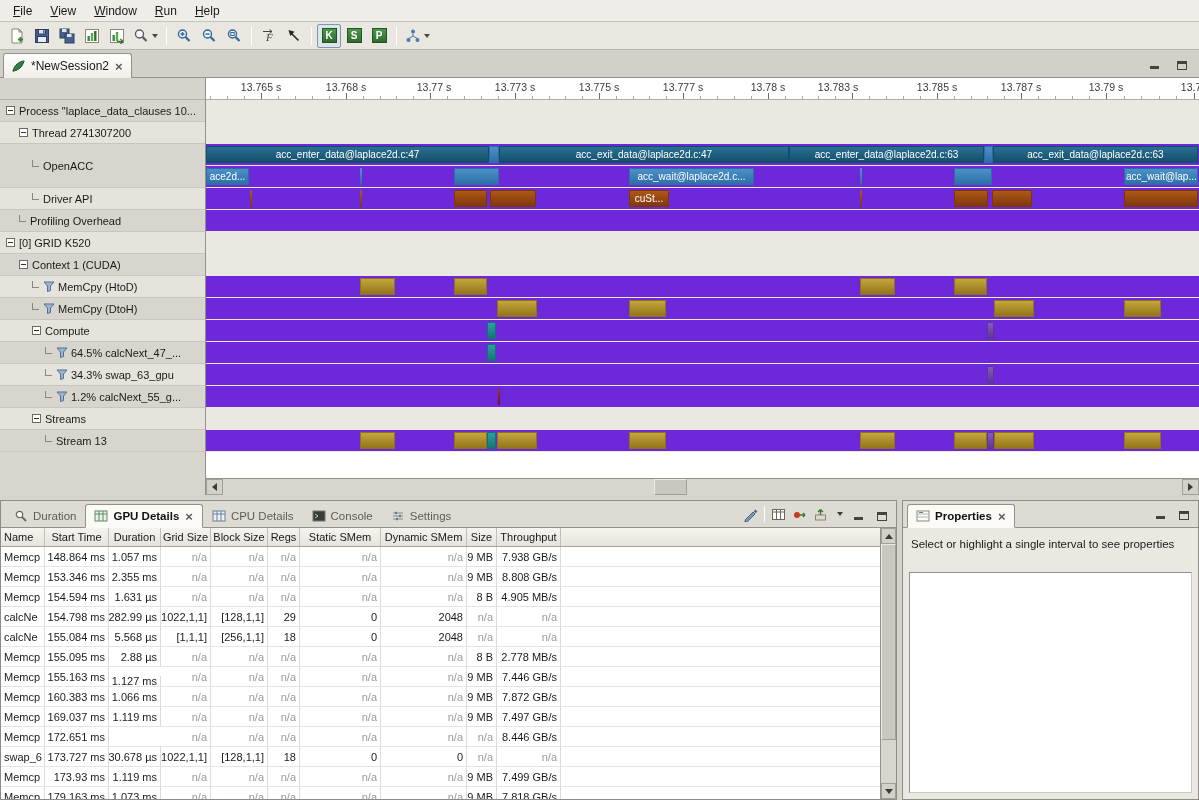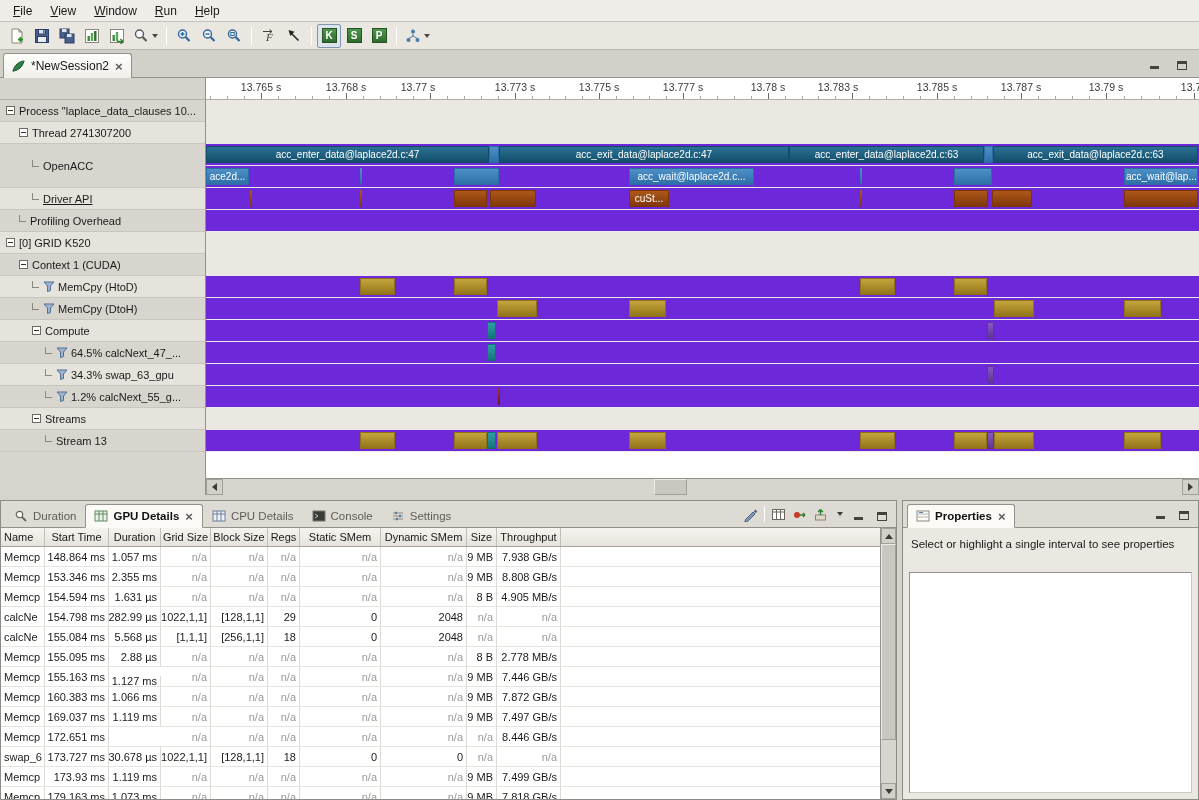--- a/index.html
+++ b/index.html
@@ -259,21 +259,21 @@
             <span class="tree-label">Process "laplace_data_clauses 10...</span>
           </div>
           <div class="tree-row alt" style="height: 22px; padding-left: 19px;">
             <span class="minusbox"></span>
             <span class="tree-label">Thread 2741307200</span>
           </div>
           <div class="tree-row" style="height: 44px; padding-left: 32px;">
             <span class="elbow"></span>
             <span class="tree-label">OpenACC</span>
           </div>
-          <div class="tree-row alt" style="height: 22px; padding-left: 32px; text-decoration: underline;">
+          <div class="tree-row alt" style="height: 22px; padding-left: 32px;">
             <span class="elbow"></span>
             <span class="tree-label">Driver API</span>
           </div>
           <div class="tree-row" style="height: 22px; padding-left: 19px;">
             <span class="elbow"></span>
             <span class="tree-label">Profiling Overhead</span>
           </div>
           <div class="tree-row alt" style="height: 22px; padding-left: 6px;">
             <span class="minusbox"></span>
             <span class="tree-label">[0] GRID K520</span>
@@ -348,21 +348,21 @@
           <span class="rtick minor" style="left: 72px;"></span>
           <span class="rtick minor" style="left: 89px;"></span>
           <span class="rtick minor" style="left: 106px;"></span>
           <span class="rtick minor" style="left: 123px;"></span>
           <span class="rlabel" style="left: 140px;">13.768 s</span>
           <span class="rtick" style="left: 140px;"></span>
           <span class="rtick minor" style="left: 156.8px;"></span>
           <span class="rtick minor" style="left: 173.6px;"></span>
           <span class="rtick minor" style="left: 190.4px;"></span>
           <span class="rtick minor" style="left: 207.2px;"></span>
-          <span class="rlabel" style="left: 212px;">13.77 s</span>
+          <span class="rlabel" style="left: 228px;">13.77 s</span>
           <span class="rtick" style="left: 224px;"></span>
           <span class="rtick minor" style="left: 241px;"></span>
           <span class="rtick minor" style="left: 258px;"></span>
           <span class="rtick minor" style="left: 275px;"></span>
           <span class="rtick minor" style="left: 292px;"></span>
           <span class="rlabel" style="left: 309px;">13.773 s</span>
           <span class="rtick" style="left: 309px;"></span>
           <span class="rtick minor" style="left: 325.8px;"></span>
           <span class="rtick minor" style="left: 342.6px;"></span>
           <span class="rtick minor" style="left: 359.4px;"></span>

